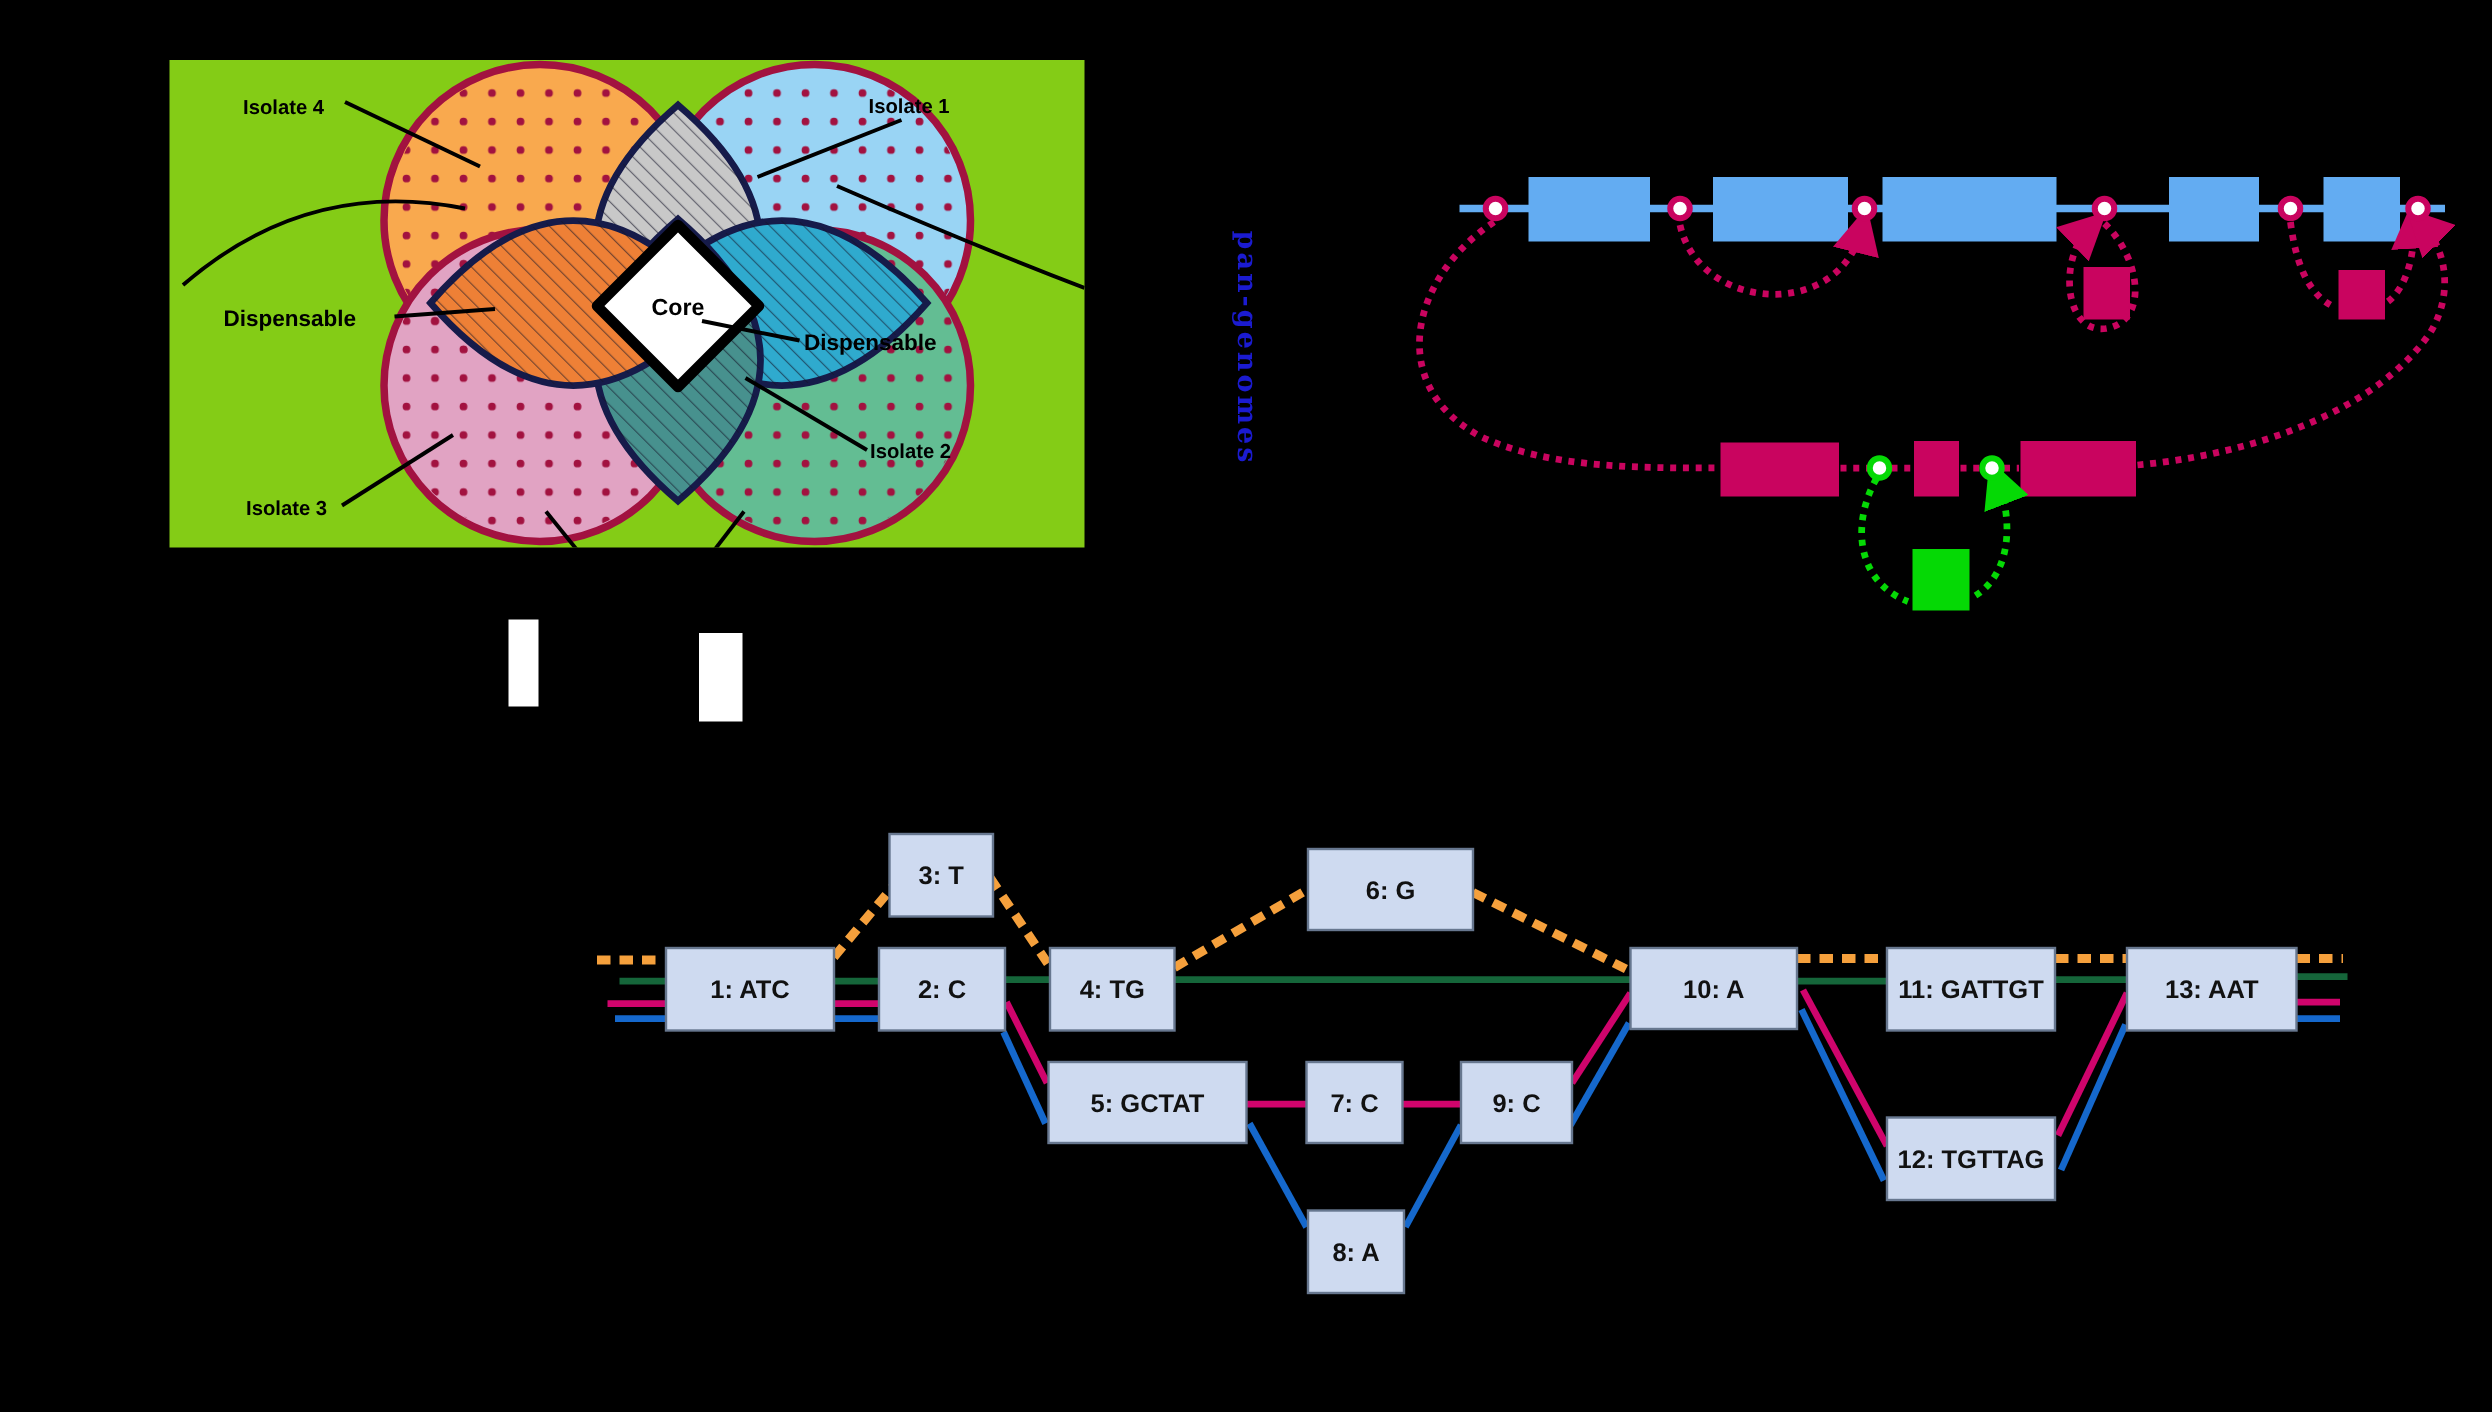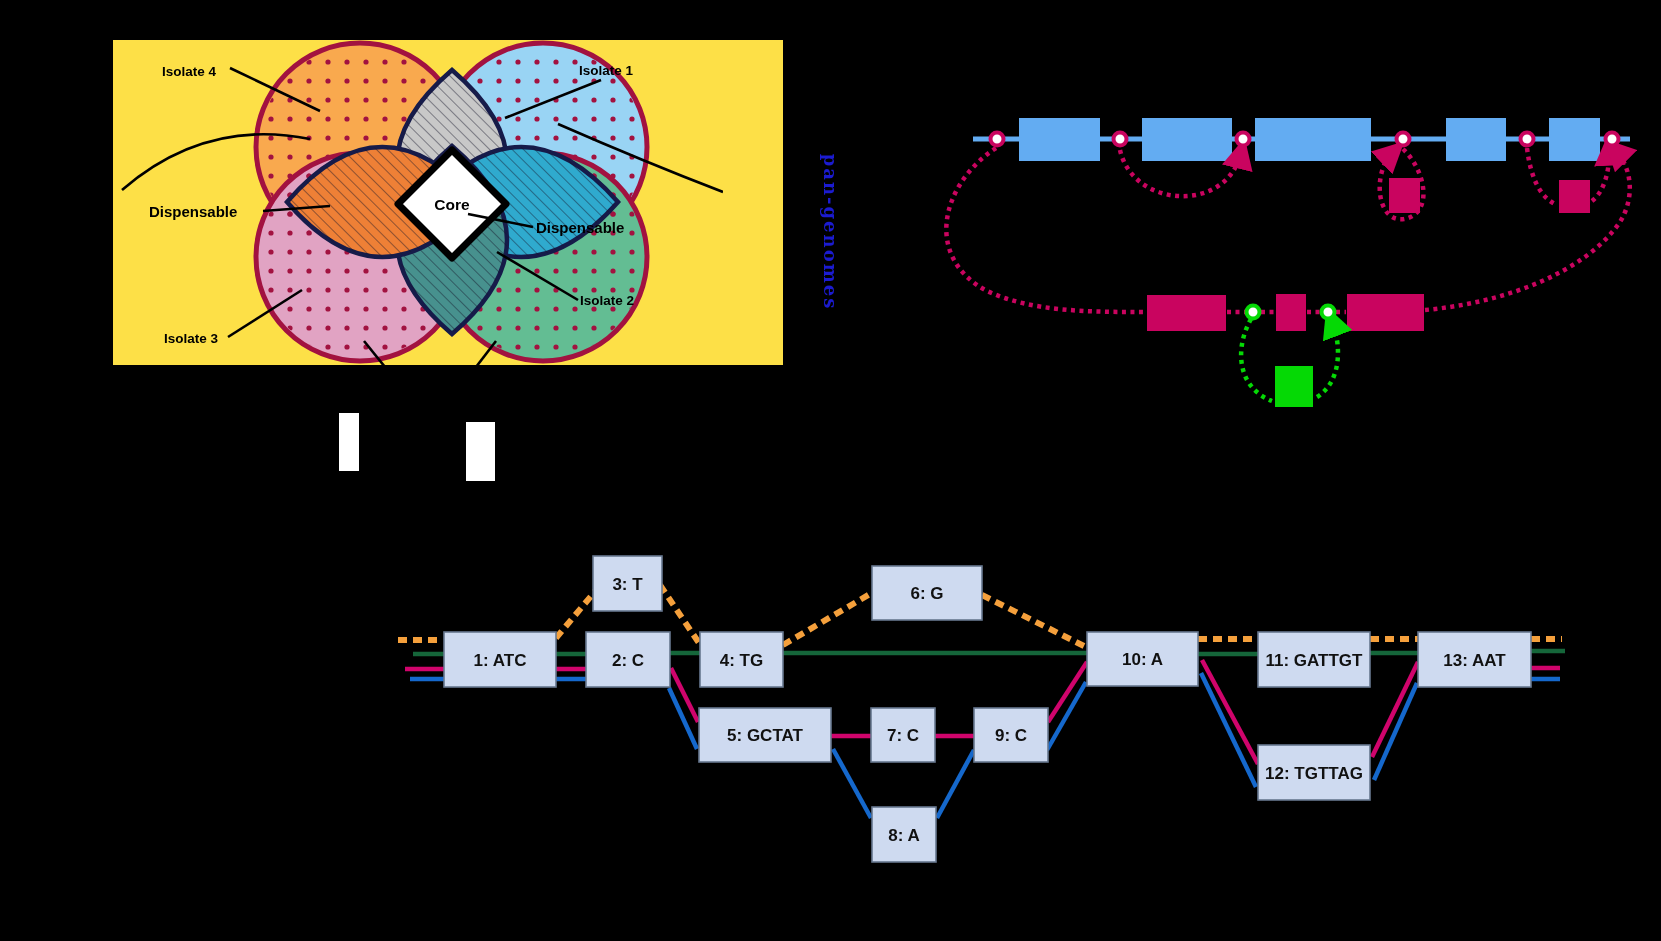--- a/index.html
+++ b/index.html
@@ -1,18 +1,18 @@
 <!DOCTYPE html>
 <html><head>
 <meta charset="utf-8">
 <style>
   html,body{margin:0;padding:0;background:#000;}
   #canvas{position:relative;width:1661px;height:941px;background:#000;overflow:hidden;
           font-family:"Liberation Sans",sans-serif;}
-  #venn-panel{position:absolute;left:113px;top:40px;width:670px;height:325px;background:#fde047;}
+  #venn-panel{position:absolute;left:113px;top:40px;width:610px;height:325px;background:#84cc16;}
   #venn-panel svg{position:absolute;left:0;top:0;}
   #overlay{position:absolute;left:0;top:0;}
   #pan-genomes{position:absolute;left:742px;top:219px;width:172px;height:26px;
                transform:rotate(90deg);transform-origin:center;
                font-family:"DejaVu Serif","Liberation Serif",serif;font-weight:bold;
                font-size:18px;letter-spacing:2px;color:#1b1bd0;text-align:center;white-space:nowrap;}
   .venn-label{font-family:"Liberation Sans",sans-serif;font-weight:bold;fill:#000;}
   .seq-node-label{font-family:"Liberation Sans",sans-serif;font-weight:bold;fill:#111;}
 </style>
 </head>

